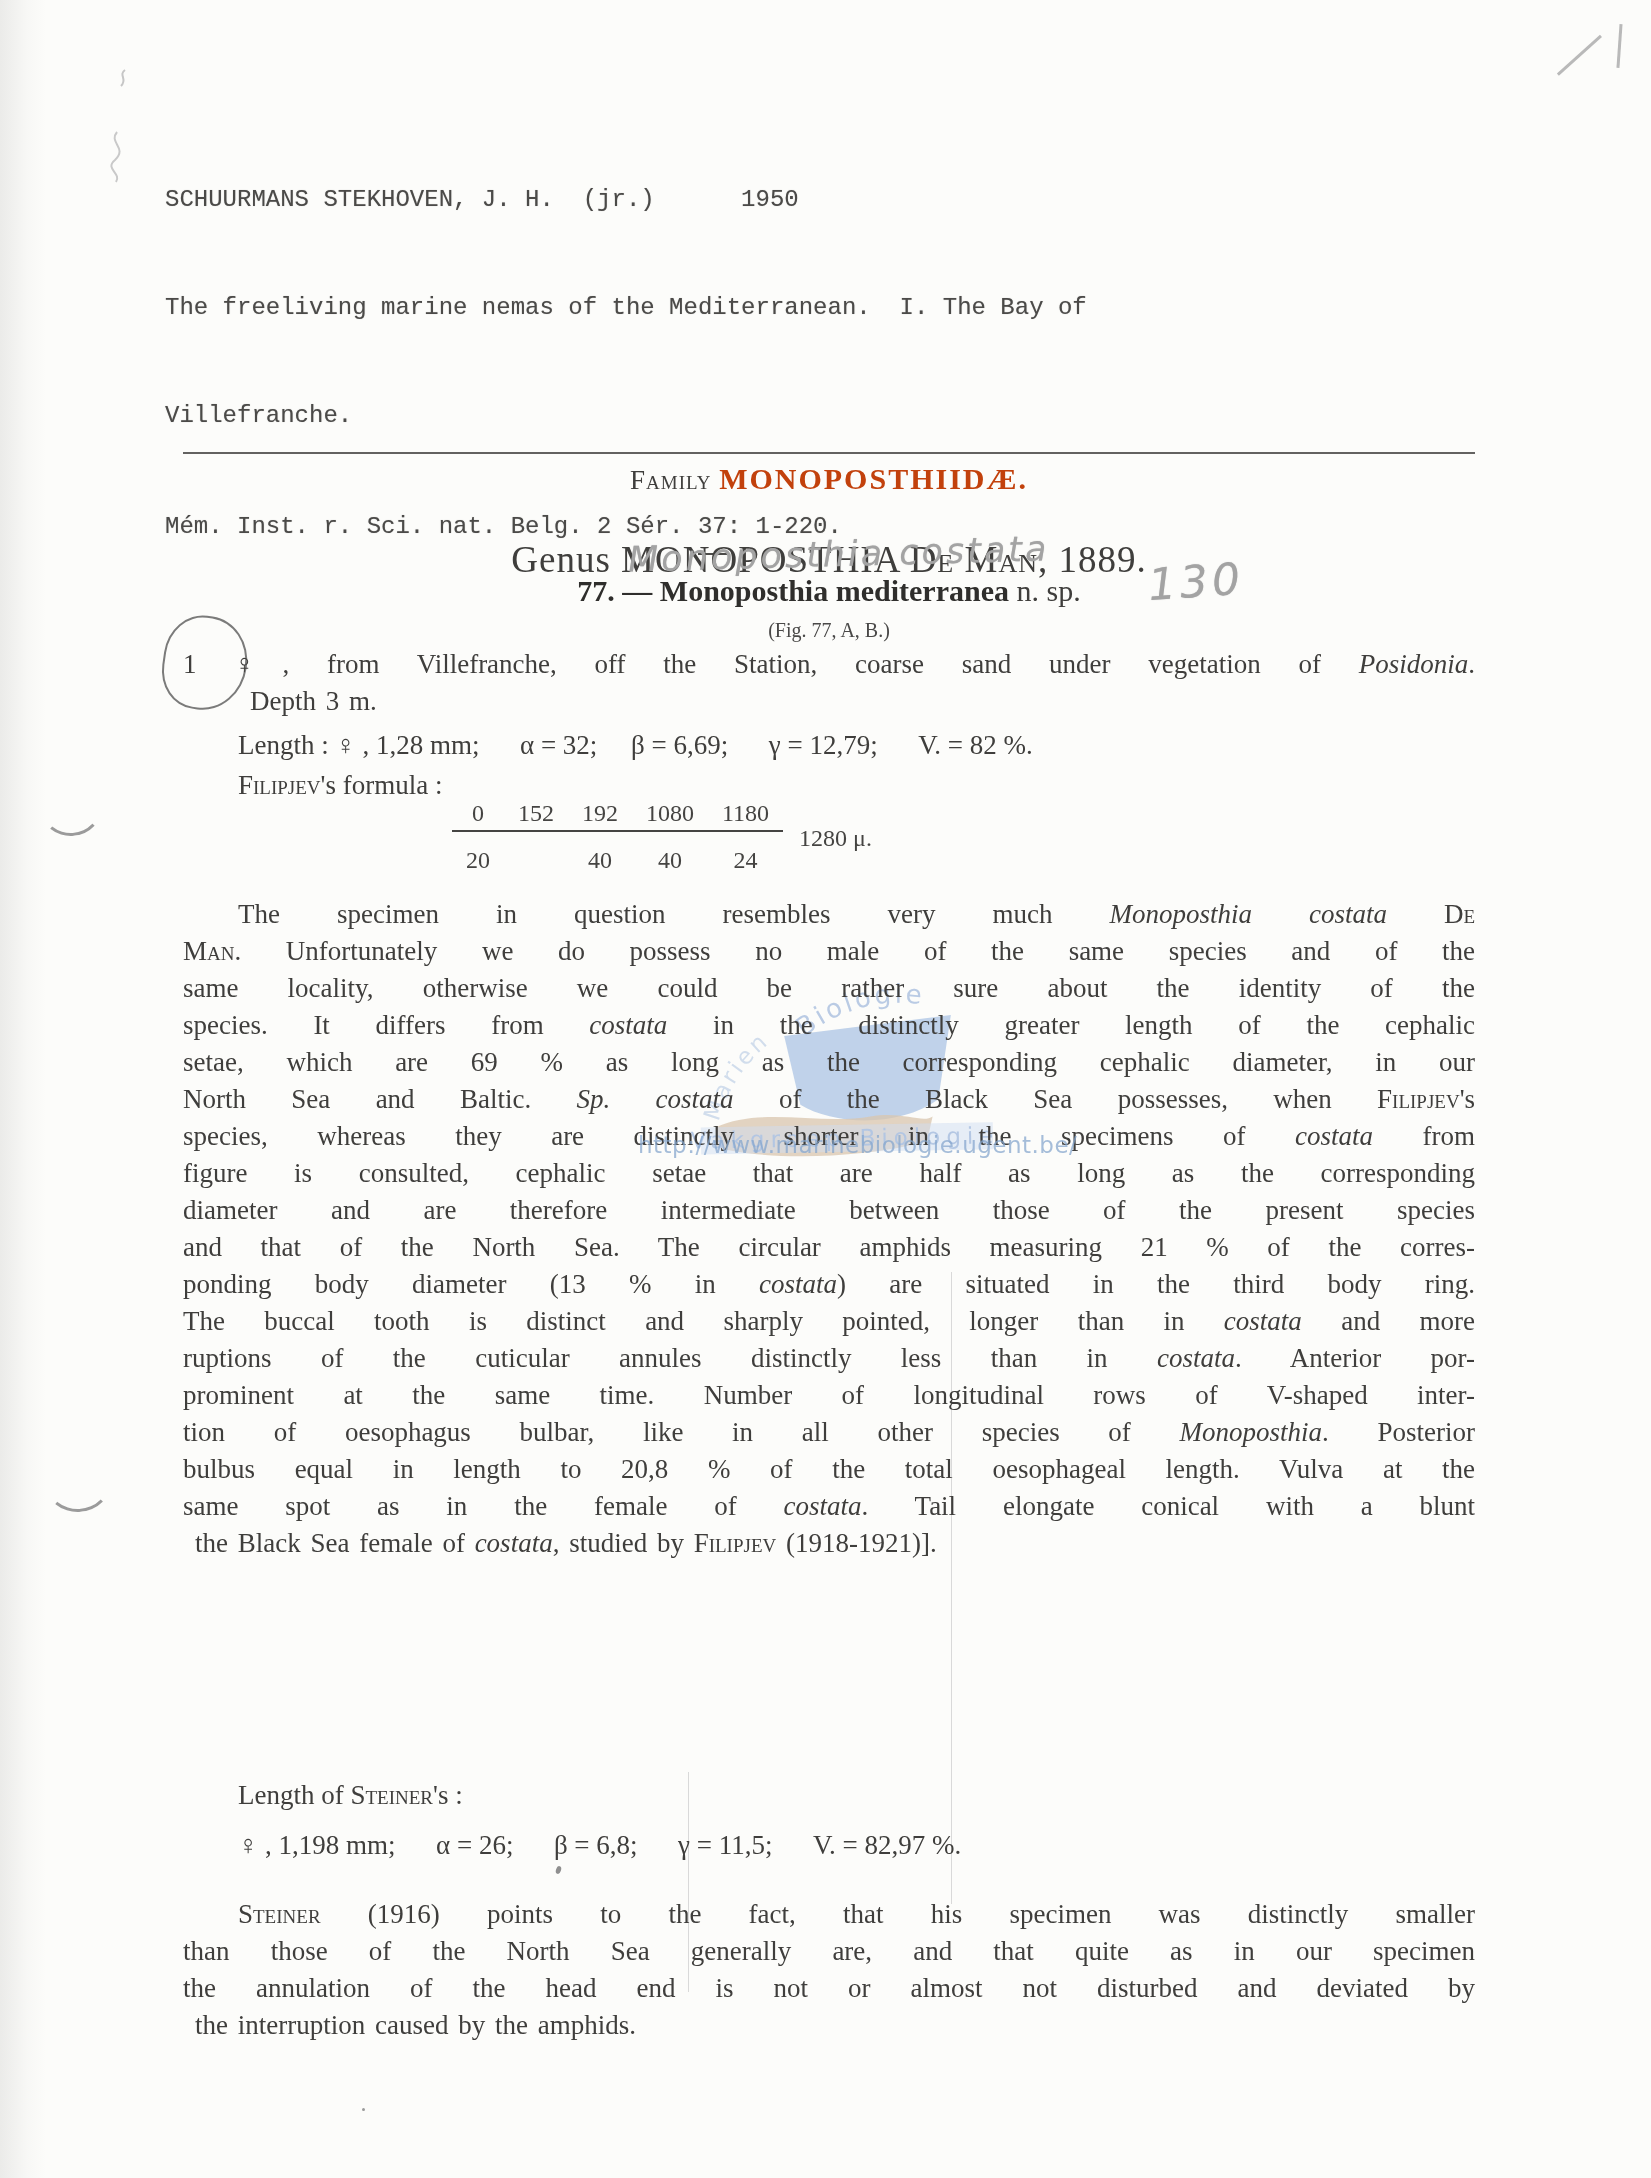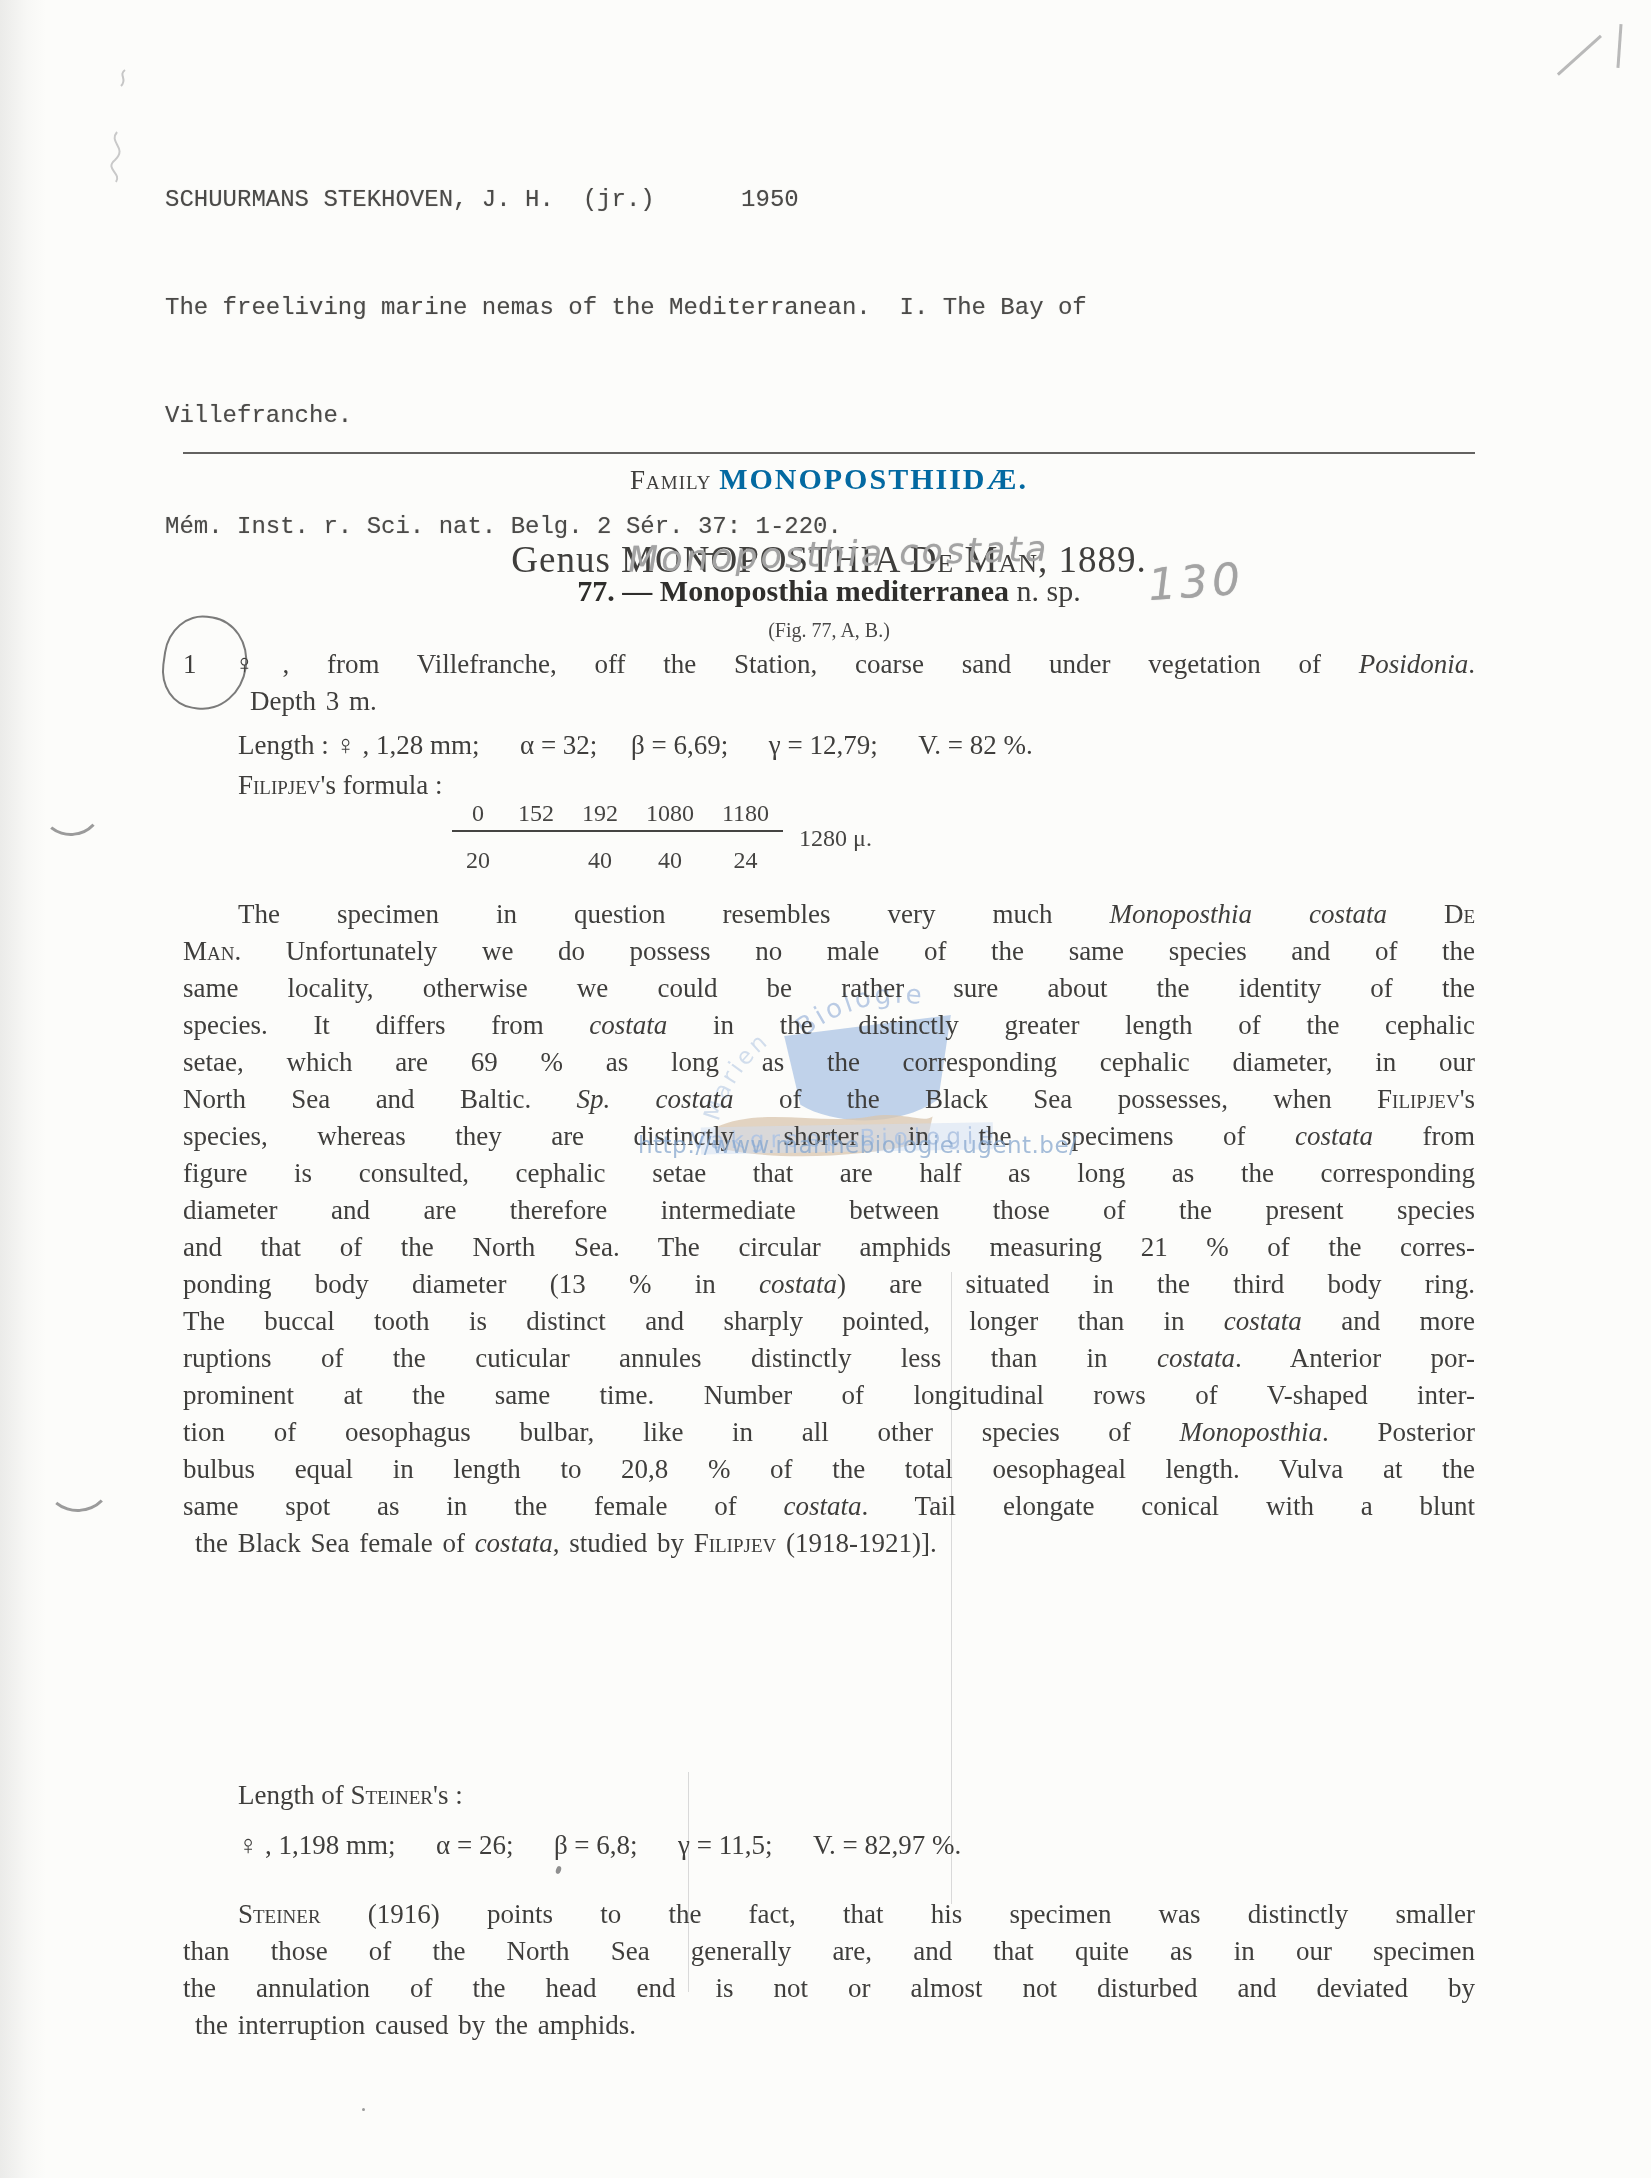--- a/index.html
+++ b/index.html
@@ -23,21 +23,21 @@
     text-shadow:0 0 1px rgba(75,75,75,.35);
     white-space:pre;
   }
   .typed .ref{margin-top:3px;}
   .ul{border-bottom:2px solid #4b4a48;padding-bottom:13px;}
   
   .col{position:absolute;left:183px;width:1292px;}
   .rule{position:absolute;left:183px;top:452px;width:1292px;height:2px;background:#3c3b39;opacity:.8;}
   .center{text-align:center;}
   .h-family{top:462px;font-size:27px;letter-spacing:1px;}
-  .h-family b{font-size:30px;letter-spacing:2px;color:#0369a1;}
+  .h-family b{font-size:30px;letter-spacing:2px;color:#c2410c;}
   .h-genus{top:506px;font-size:37px;letter-spacing:1px;margin-top:32px;}
   .h-species{top:574px;font-size:30px;}
   .h-species b{color:#2f2e2c;}
   .h-fig{top:619px;font-size:20px;color:#4a4948;}
   .sc{font-variant:small-caps;}
   .tblock .tline{
     font-size:27px;line-height:37px;word-spacing:3px;
     text-align:justify;text-align-last:justify;
   }
   .tblock .tline:last-child{text-align-last:left;margin-left:12px;}

